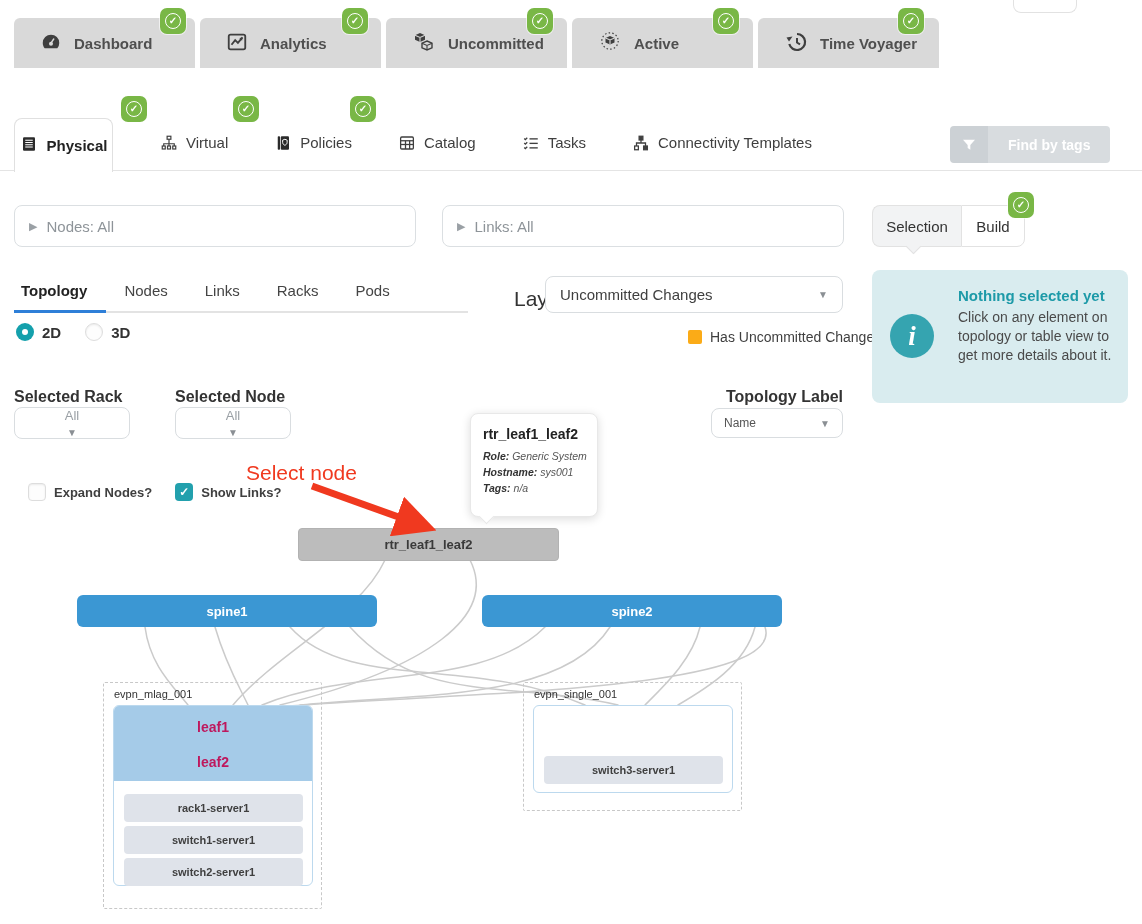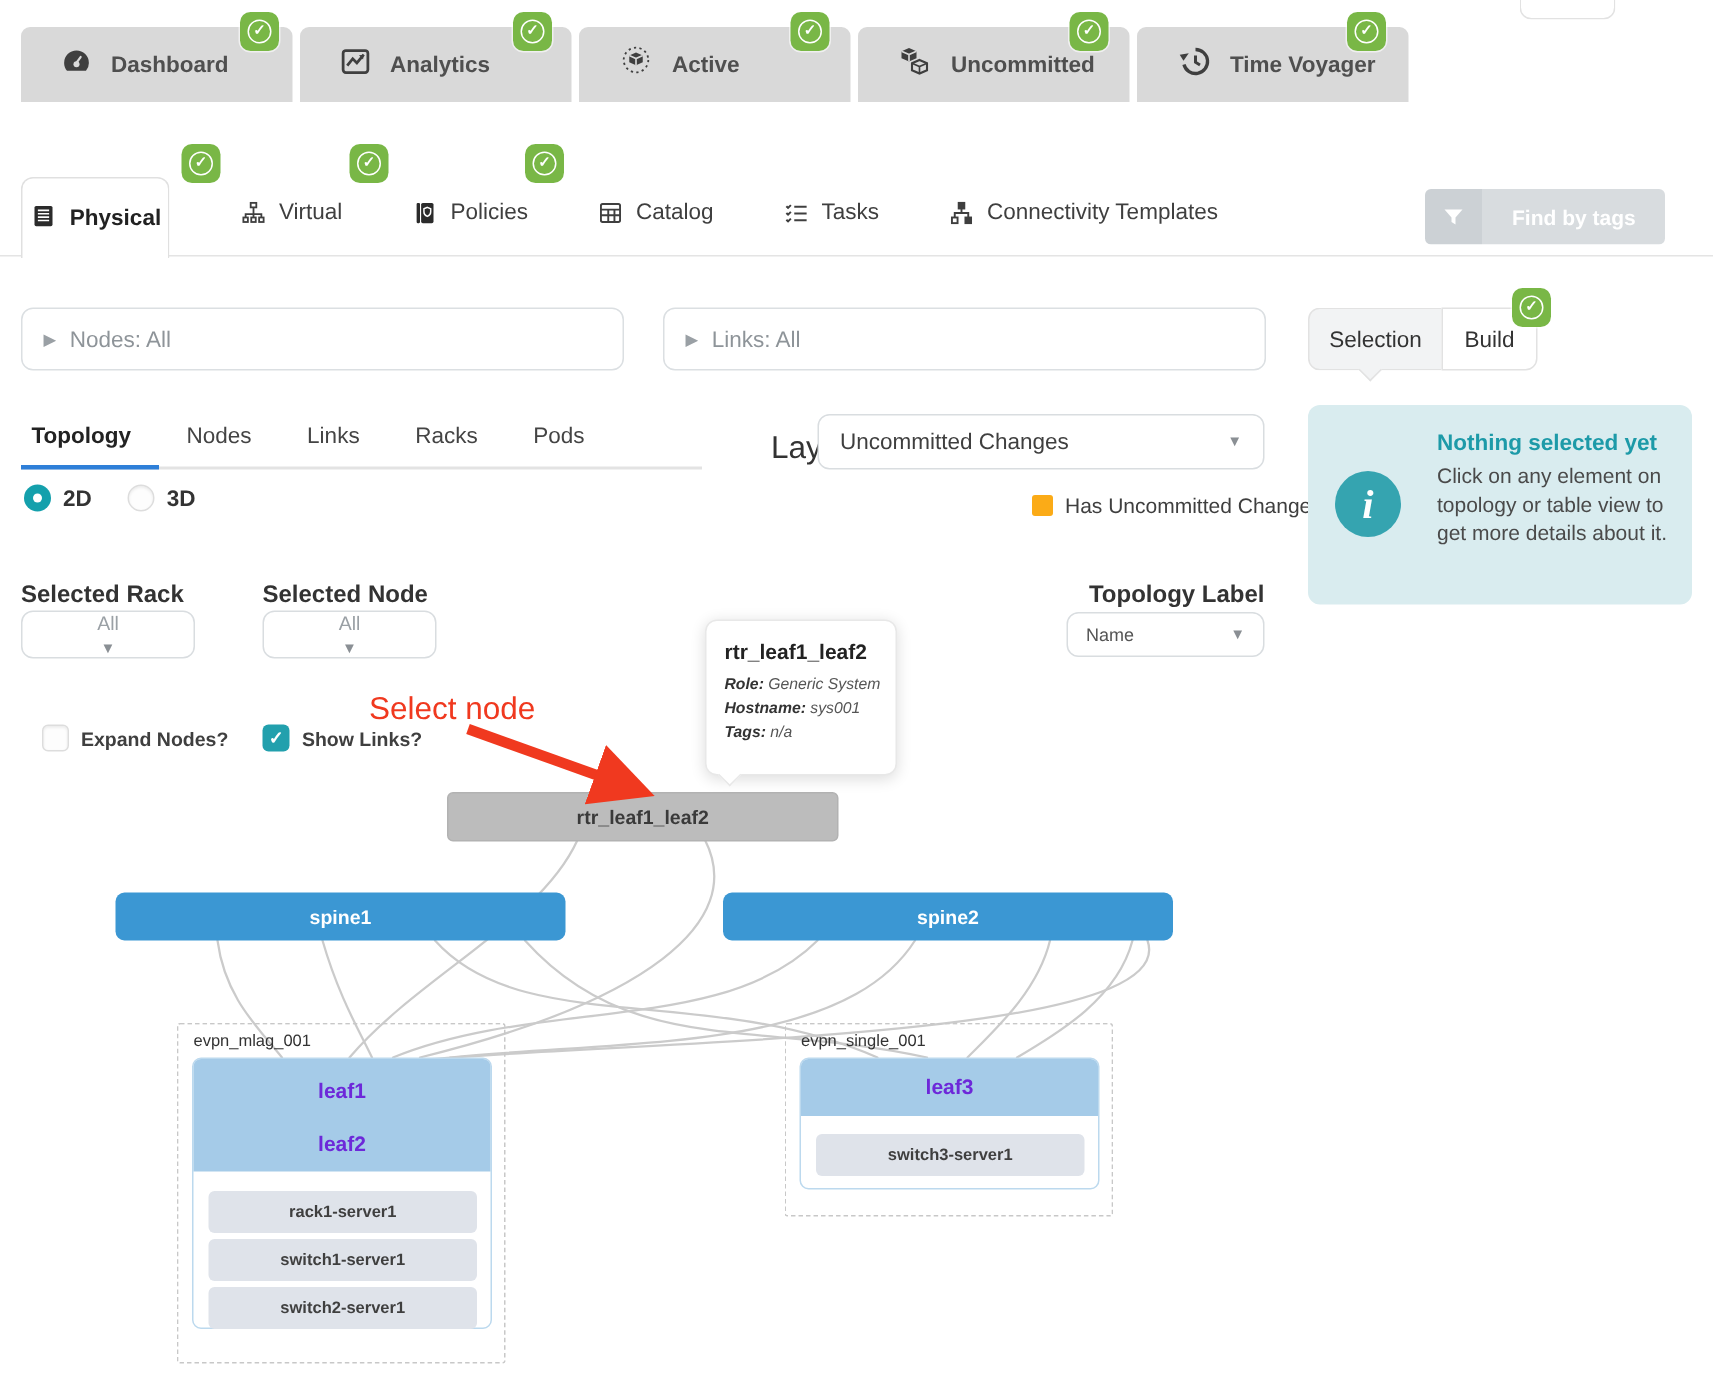--- a/index.html
+++ b/index.html
@@ -113,28 +113,28 @@
   
   .links-svg { position:absolute; left:0; top:520px; z-index:0; }
   .topo-node { position:absolute; display:flex; align-items:center; justify-content:center;
                font-size:13px; font-weight:bold; cursor:pointer; z-index:2; }
   .node-selected { left:298px; top:528px; width:261px; height:33px; background:#bcbcbc; border:1px solid #b2b2b2;
                    border-radius:4px; color:#3a3a3a; }
   .spine { top:595px; width:300px; height:32px; background:#3b97d3; border-radius:6px; color:#fff; }
   #spine1 { left:77px; } #spine2 { left:482px; }
 
   .rack { position:absolute; border:1px dashed #c8c8c8; border-radius:2px; background:transparent; z-index:1; }
-  #rack1 { left:118px; top:682px; width:219px; height:227px; }
+  #rack1 { left:103px; top:682px; width:219px; height:227px; }
   #rack2 { left:523px; top:682px; width:219px; height:129px; }
   .rack-name { position:absolute; left:10px; top:5px; font-size:11px; color:#333; }
   .rack-card { position:absolute; left:9px; top:22px; width:200px; background:#fff; border:1px solid #bcd9ee; border-radius:6px; z-index:2; }
   #rack1 .rack-card { height:181px; } #rack2 .rack-card { height:88px; }
   .leaf-head { background:#a5cbe8; border-radius:5px 5px 0 0; position:relative; }
   #rack1 .leaf-head { height:75px; } #rack2 .leaf-head { height:38px; }
-  .leaf { position:absolute; left:0; width:100%; text-align:center; font-size:14px; font-weight:bold; color:#6d28d9; cursor:pointer; }
+  .leaf { position:absolute; left:0; width:100%; text-align:center; font-size:14px; font-weight:bold; color:#be185d; cursor:pointer; }
   .server { position:absolute; left:10px; width:179px; height:28px; background:#dfe3ea; border-radius:4px;
             display:flex; align-items:center; justify-content:center; font-size:11px; font-weight:bold; color:#3f3f3f; cursor:pointer; }
 </style>
 </head>
 <body>
 
 <div id="app">
 
   <div class="cutoff-box"></div>
 
@@ -151,43 +151,43 @@
     </div>
     <div class="top-tab">
       <span>
         <svg width="22" height="22" viewBox="0 0 24 24">
             <rect x="3" y="4" width="18" height="16" rx="2" fill="none" stroke="#3f3f3f" stroke-width="2"></rect>
             <polyline points="6,15 10,10 13,13 18,7" fill="none" stroke="#3f3f3f" stroke-width="2"></polyline>
             <polygon points="18,7 14.5,7.5 17.5,10.5" fill="#3f3f3f"></polygon>
           </svg>
       </span>
       <span>Analytics</span>
+    </div>
+    <div class="top-tab">
+      <span>
+        <svg width="24" height="24" viewBox="0 0 24 24">
+            <path d="M8 3l5 2.2v4.6L8 12 3 9.8V5.2z" fill="#3f3f3f"></path>
+            <path d="M3 5.2L8 7.4l5-2.2M8 7.4V12" stroke="#d9d9d9" stroke-width="1.1" fill="none"></path>
+            <path d="M15 11l5 2.2v4.6L15 20l-5-2.2v-4.6z" fill="none" stroke="#3f3f3f" stroke-width="1.4"></path>
+            <path d="M10 13.2l5 2.2 5-2.2M15 15.4V20" stroke="#3f3f3f" stroke-width="1.1" fill="none"></path>
+          </svg>
+      </span>
+      <span>Uncommitted</span>
     </div>
     <div class="top-tab">
       <span>
         <svg width="24" height="24" viewBox="0 0 24 24">
             <path d="M12 6l4.5 2v4.5L12 14.5 7.5 12.5V8z" fill="#3f3f3f"></path>
             <path d="M7.5 8l4.5 2 4.5-2M12 10v4.5" stroke="#d9d9d9" stroke-width="1.1" fill="none"></path>
             <g stroke="#3f3f3f" stroke-width="1.2" stroke-dasharray="1.5 2.2" fill="none">
               <circle cx="12" cy="11" r="8.2"></circle>
             </g>
           </svg>
       </span>
       <span>Active</span>
-    </div>
-    <div class="top-tab">
-      <span>
-        <svg width="24" height="24" viewBox="0 0 24 24">
-            <path d="M8 3l5 2.2v4.6L8 12 3 9.8V5.2z" fill="#3f3f3f"></path>
-            <path d="M3 5.2L8 7.4l5-2.2M8 7.4V12" stroke="#d9d9d9" stroke-width="1.1" fill="none"></path>
-            <path d="M15 11l5 2.2v4.6L15 20l-5-2.2v-4.6z" fill="none" stroke="#3f3f3f" stroke-width="1.4"></path>
-            <path d="M10 13.2l5 2.2 5-2.2M15 15.4V20" stroke="#3f3f3f" stroke-width="1.1" fill="none"></path>
-          </svg>
-      </span>
-      <span>Uncommitted</span>
     </div>
     <div class="top-tab">
       <span>
         <svg width="24" height="24" viewBox="0 0 24 24">
             <path d="M13 4a8 8 0 1 1-7.7 10" fill="none" stroke="#3f3f3f" stroke-width="2.2"></path>
             <polygon points="2.5,7.5 8.5,6.5 5,11.5" fill="#3f3f3f"></polygon>
             <path d="M13 8v4.5l3 1.8" fill="none" stroke="#3f3f3f" stroke-width="2"></path>
           </svg>
       </span>
       <span>Time Voyager</span>
@@ -434,20 +434,17 @@
       </div>
       <div class="server" style="top:88px;">rack1-server1</div>
       <div class="server" style="top:120px;">switch1-server1</div>
       <div class="server" style="top:152px;">switch2-server1</div>
     </div>
   </div>
 
   <div class="rack" id="rack2">
     <div class="rack-name">evpn_single_001</div>
     <div class="rack-card">
-      <div class="leaf-head">
-        <div class="leaf" style="top:10px;">leaf3</div>
-      </div>
       <div class="server" style="top:50px;">switch3-server1</div>
     </div>
   </div>
 
 </div>
 
 </body></html>

